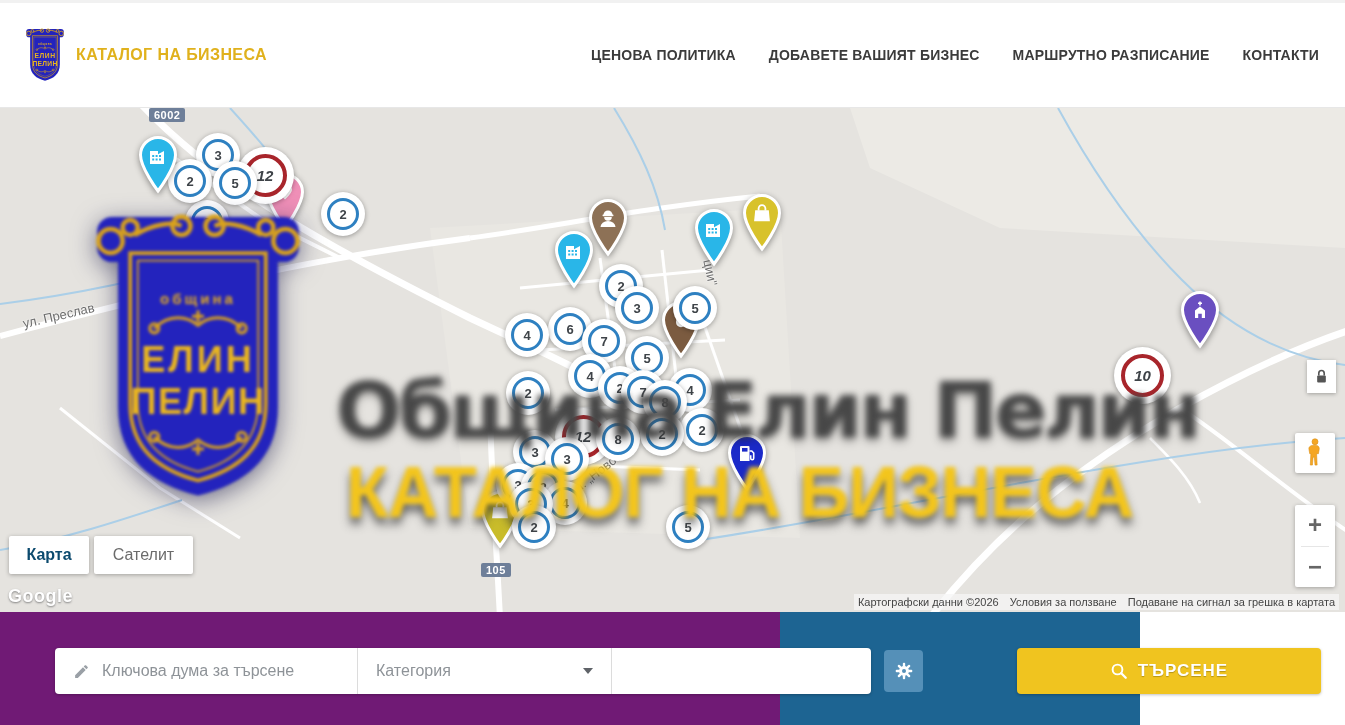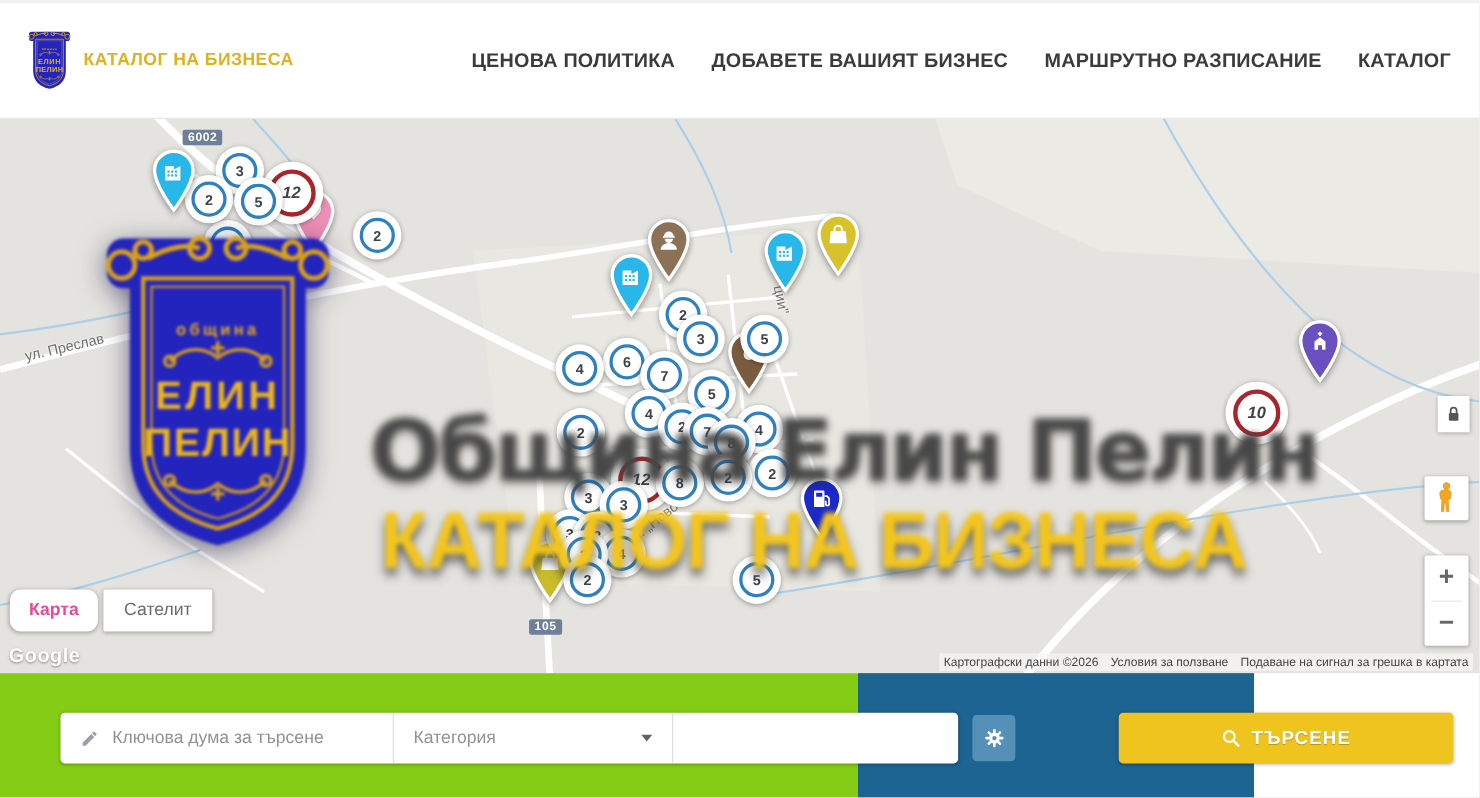--- a/index.html
+++ b/index.html
@@ -13,21 +13,21 @@
     border-top:3px solid #f1f1f1;border-bottom:1px solid #e7e7e7;box-sizing:border-box;
     display:flex;align-items:center;
   }
   #brand{display:flex;align-items:center;margin-left:24px;}
   #brand .crest-mini{width:42px;height:54px;}
   #brand-text{margin-left:10px;line-height:1.15;}
   #brand-title{font-size:19px;font-weight:bold;color:#4a4a4a;letter-spacing:.2px;}
   #brand-subtitle{font-size:16px;font-weight:bold;color:#e0b11c;letter-spacing:.4px;}
   #nav{margin-left:auto;margin-right:26px;display:flex;gap:33px;}
   #nav a{
-    font-size:18px;font-weight:bold;color:#3b3b3b;text-decoration:none;
+    font-size:14px;font-weight:bold;color:#3b3b3b;text-decoration:none;
     letter-spacing:.2px;white-space:nowrap;cursor:pointer;
   }
   
   #map{
     position:absolute;left:0;top:108px;width:1345px;height:504px;
     background:#e5e3df;overflow:hidden;cursor:grab;
   }
   #roads{position:absolute;left:0;top:0;z-index:0;pointer-events:none;}
   .roadlabel{
     position:absolute;z-index:1;background:#6e7f99;color:#fff;font-size:11px;
@@ -68,21 +68,21 @@
     font-family:"Liberation Sans",sans-serif;color:#f3c51c;letter-spacing:-1px;white-space:nowrap;
     transform:scaleX(.96);transform-origin:left;
     filter:blur(2.2px);text-shadow:0 7px 9px rgba(55,55,55,.8);
   }
   
   #maptype{position:absolute;left:9px;top:428px;z-index:6;display:flex;gap:5px;}
   .maptype-btn{
     background:#fff;height:38px;display:flex;align-items:center;justify-content:center;
     box-shadow:0 1px 4px rgba(0,0,0,.3);border-radius:2px;cursor:pointer;font-size:16px;
   }
-  #maptype-map{width:80px;font-weight:bold;color:#ec4899;border-radius:10px;}
+  #maptype-map{width:80px;font-weight:bold;color:#0c4a6e;}
   #maptype-sat{width:99px;color:#6b6b6b;}
   #googlelogo{
     position:absolute;left:8px;top:478px;z-index:6;font-size:18px;font-weight:bold;
     color:#fff;letter-spacing:.5px;text-shadow:0 1px 2px rgba(120,120,120,.9);cursor:pointer;
   }
   #attribution{
     position:absolute;right:6px;bottom:2px;z-index:6;font-size:11px;color:#444;
     background:rgba(245,245,245,.75);padding:2px 4px;white-space:nowrap;
   }
   #attribution span{margin-left:8px;}
@@ -98,21 +98,21 @@
     position:absolute;left:1295px;top:397px;width:40px;height:82px;background:#fff;
     box-shadow:0 1px 4px rgba(0,0,0,.3);z-index:6;display:flex;flex-direction:column;border-radius:2px;
   }
   .zoom-btn{
     flex:1;display:flex;align-items:center;justify-content:center;cursor:pointer;
     font-size:24px;font-weight:bold;color:#666;
   }
   #zoom-divider{height:1px;background:#e6e6e6;margin:0 6px;}
   
   #searchbar{
-    position:absolute;left:0;top:612px;width:1140px;height:113px;background:#84cc16;
+    position:absolute;left:0;top:612px;width:1140px;height:113px;background:#701a75;
   }
   #search-panel-right{position:absolute;right:0;top:0;width:360px;height:113px;background:#1d6492;}
   #search-group{
     position:absolute;left:55px;top:36px;width:816px;height:46px;background:#fff;
     border-radius:4px;display:flex;align-items:stretch;overflow:hidden;
     box-shadow:0 1px 3px rgba(0,0,0,.25);
   }
   .sg-divider{width:1px;background:#dcdcdc;}
   #kw-section{flex:0 0 302px;display:flex;align-items:center;}
   #kw-section svg{margin:0 10px 0 18px;flex:none;}
@@ -185,21 +185,21 @@
         <use href="#crest"></use>
       </svg>
     <div id="brand-text">
       <div id="brand-subtitle">КАТАЛОГ НА БИЗНЕСА</div>
     </div>
   </div>
   <nav id="nav">
     <a>ЦЕНОВА ПОЛИТИКА</a>
     <a>ДОБАВЕТЕ ВАШИЯТ БИЗНЕС</a>
     <a>МАРШРУТНО РАЗПИСАНИЕ</a>
-    <a>КАТАЛОГ</a>
+    <a>КОНТАКТИ</a>
   </nav>
 </div>
 
 <div id="map">
   <svg id="roads" width="1345" height="504">
     <polygon points="850,0 1345,0 1345,140 1000,120 870,60" fill="#eceae5"></polygon>
     <polygon points="430,120 780,100 800,430 470,420" fill="#e9e7e2"></polygon>
     <g stroke="#ffffff" fill="none">
       <path d="M140,-5 C220,80 330,140 470,210 C560,252 610,275 650,305" stroke-width="7"></path>
       <path d="M0,228 C150,188 300,152 470,130" stroke-width="6"></path>
@@ -222,21 +222,21 @@
       <path d="M0,196 C80,186 160,168 230,148"></path>
       <path d="M614,0 C640,42 658,80 665,122"></path>
       <path d="M1058,0 C1092,62 1132,122 1182,172 C1242,232 1302,252 1345,257"></path>
       <path d="M700,432 C900,402 1150,342 1345,330"></path>
       <path d="M0,442 C62,432 122,412 182,392"></path>
       <path d="M230,0 C250,22 268,42 282,62"></path>
     </g>
   </svg>
 
   <div id="labels-layer">
-      <div class="roadlabel" style="left: 166px; top: 0px; margin-top: 10px;">6002</div>
+      <div class="roadlabel" style="left: 149px; top: 0px;">6002</div>
       <div class="roadlabel" style="left: 481px; top: 455px;">105</div>
       <div class="streetlabel" style="left: 22px; top: 200px; transform: rotate(-13deg);">ул. Преслав</div>
       <div class="streetlabel" style="left: 556px; top: 356px; transform: rotate(-38deg);">бул. „Новосел</div>
       <div class="streetlabel" style="left: 697px; top: 157px; transform: rotate(78deg);">ции"</div>
     </div>
   <div id="pins-behind">
       <div class="pin" style="left: 262px; top: 61px;"><svg width="46" height="62" viewBox="0 0 46 62">
           <path d="M23,59 C23,59 5.5,36 5.5,23 A17.5,17.5 0 1 1 40.5,23 C40.5,36 23,59 23,59 Z" fill="#ef8fb7" stroke="#fff" stroke-width="3"></path>
           <g transform="translate(11,11)">
             <path d="M12,19.5 C7,14.5 5,12 5,9.3 a3.6,3.6 0 0 1 7,-1.1 a3.6,3.6 0 0 1 7,1.1 c0,2.7 -2,5.2 -7,10.2 z" fill="#fff"></path>

